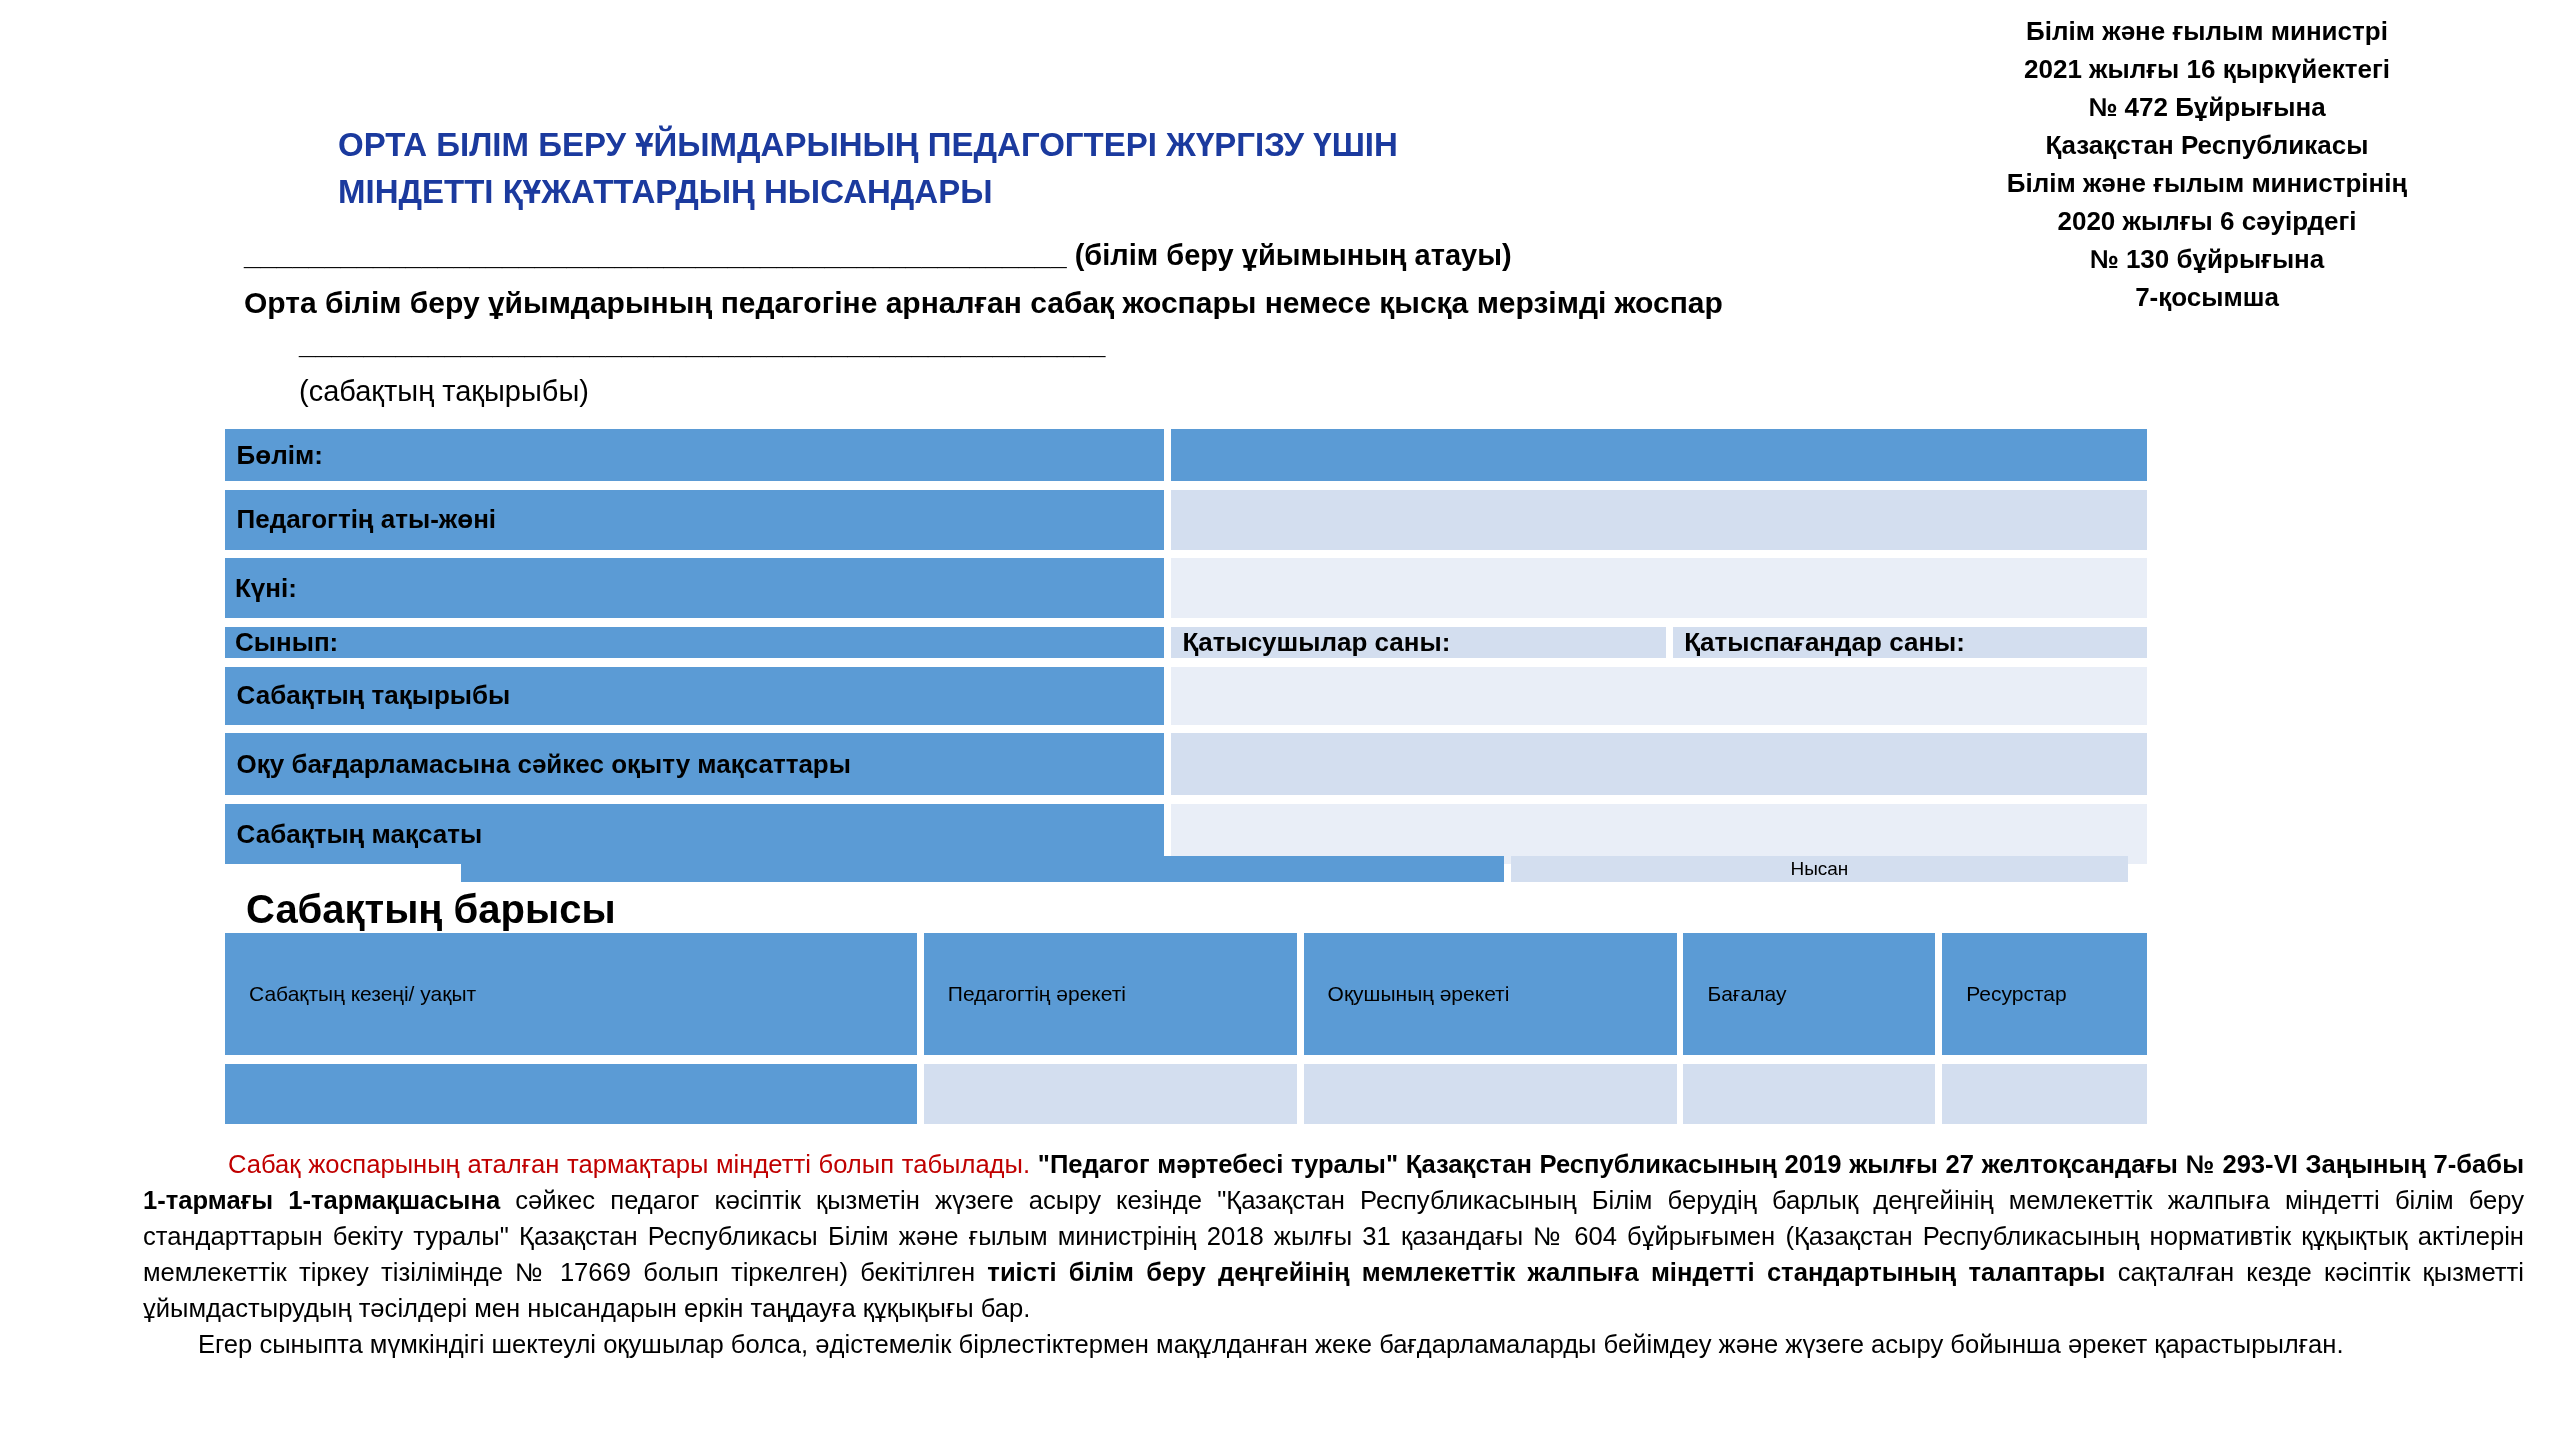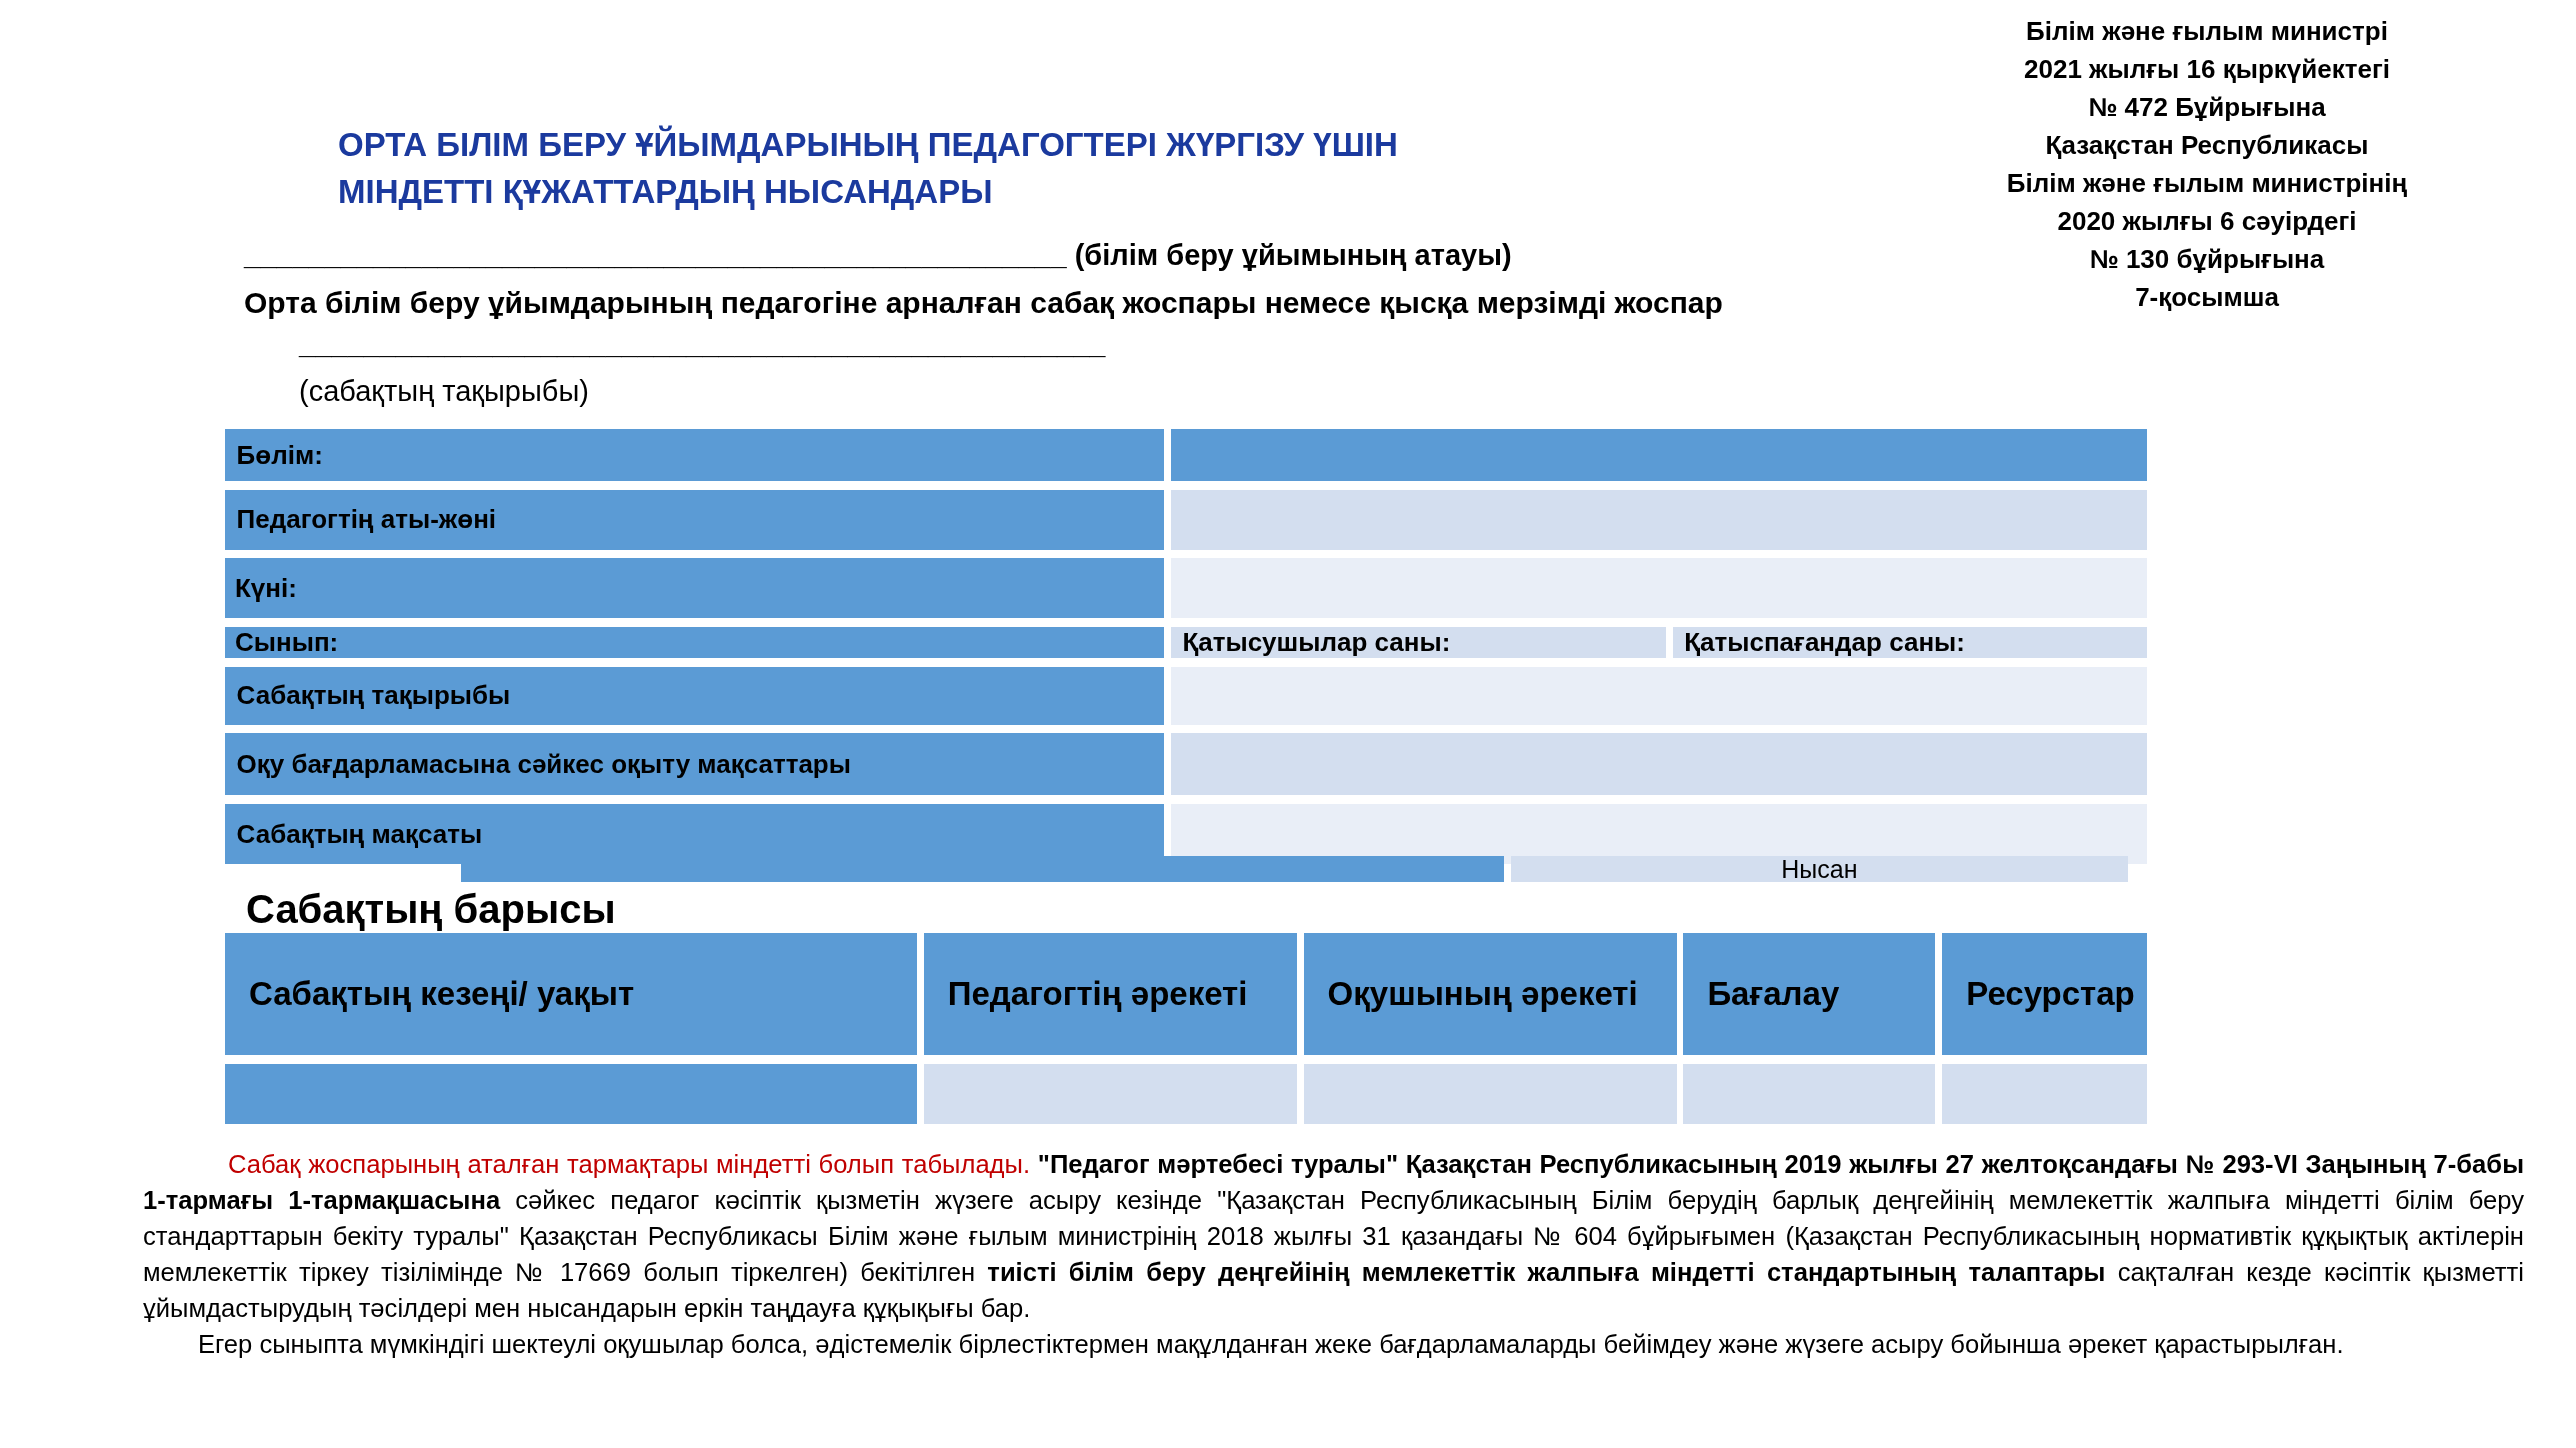--- a/index.html
+++ b/index.html
@@ -35,33 +35,33 @@
   .lighter { background:#E9EEF7; }
   .lbl { font-weight:bold; font-size:26px; }
   .w-left { width:939px; }
   .w-mid  { width:495px; }
   .grow { flex:1 1 auto; }
   .pad2 { padding-left:10px; }
 
   
   .nysan-row { position:absolute; left:461px; top:856px; width:1667px; height:26px; display:flex; gap:6.8px; }
   .nysan-row .blue-part { background:#5B9BD5; width:1043px; }
-  .nysan-row .label-part { background:#D3DEEF; flex:1; display:flex; align-items:center; justify-content:center; font-size:25px; }
+  .nysan-row .label-part { background:#D3DEEF; flex:1; display:flex; align-items:center; justify-content:center; font-size:19px; }
 
   .section-heading { position:absolute; left:246px; top:887px; font-size:40px; font-weight:bold; }
 
   
   .t2 { position:absolute; left:225px; top:933px; width:1922px; }
   .t2 .head { height:122px; }
   .t2 .empty { height:60px; }
   .t2 .c1 { width:692px; }
   .t2 .c2 { width:373px; }
   .t2 .c3 { width:373px; }
   .t2 .c4 { width:252px;text-align:right; }
-  .t2 .hcell { font-weight:bold; font-size:33px;padding-left:24px; }
+  .t2 .hcell { font-weight:normal; font-size:21px;padding-left:24px; }
 
   
   .footnote { position:absolute; left:143px; top:1146px; width:2381px; font-size:25.6px; line-height:36px; }
   .footnote .p1 { text-align:justify; text-indent:85px; }
   .footnote .p2 { text-align:left; text-indent:55px; margin-top:0; }
   .run-red { color:#C00000; }
   .run-bold { font-weight:bold; }
 </style>
 </head>
 <body>

